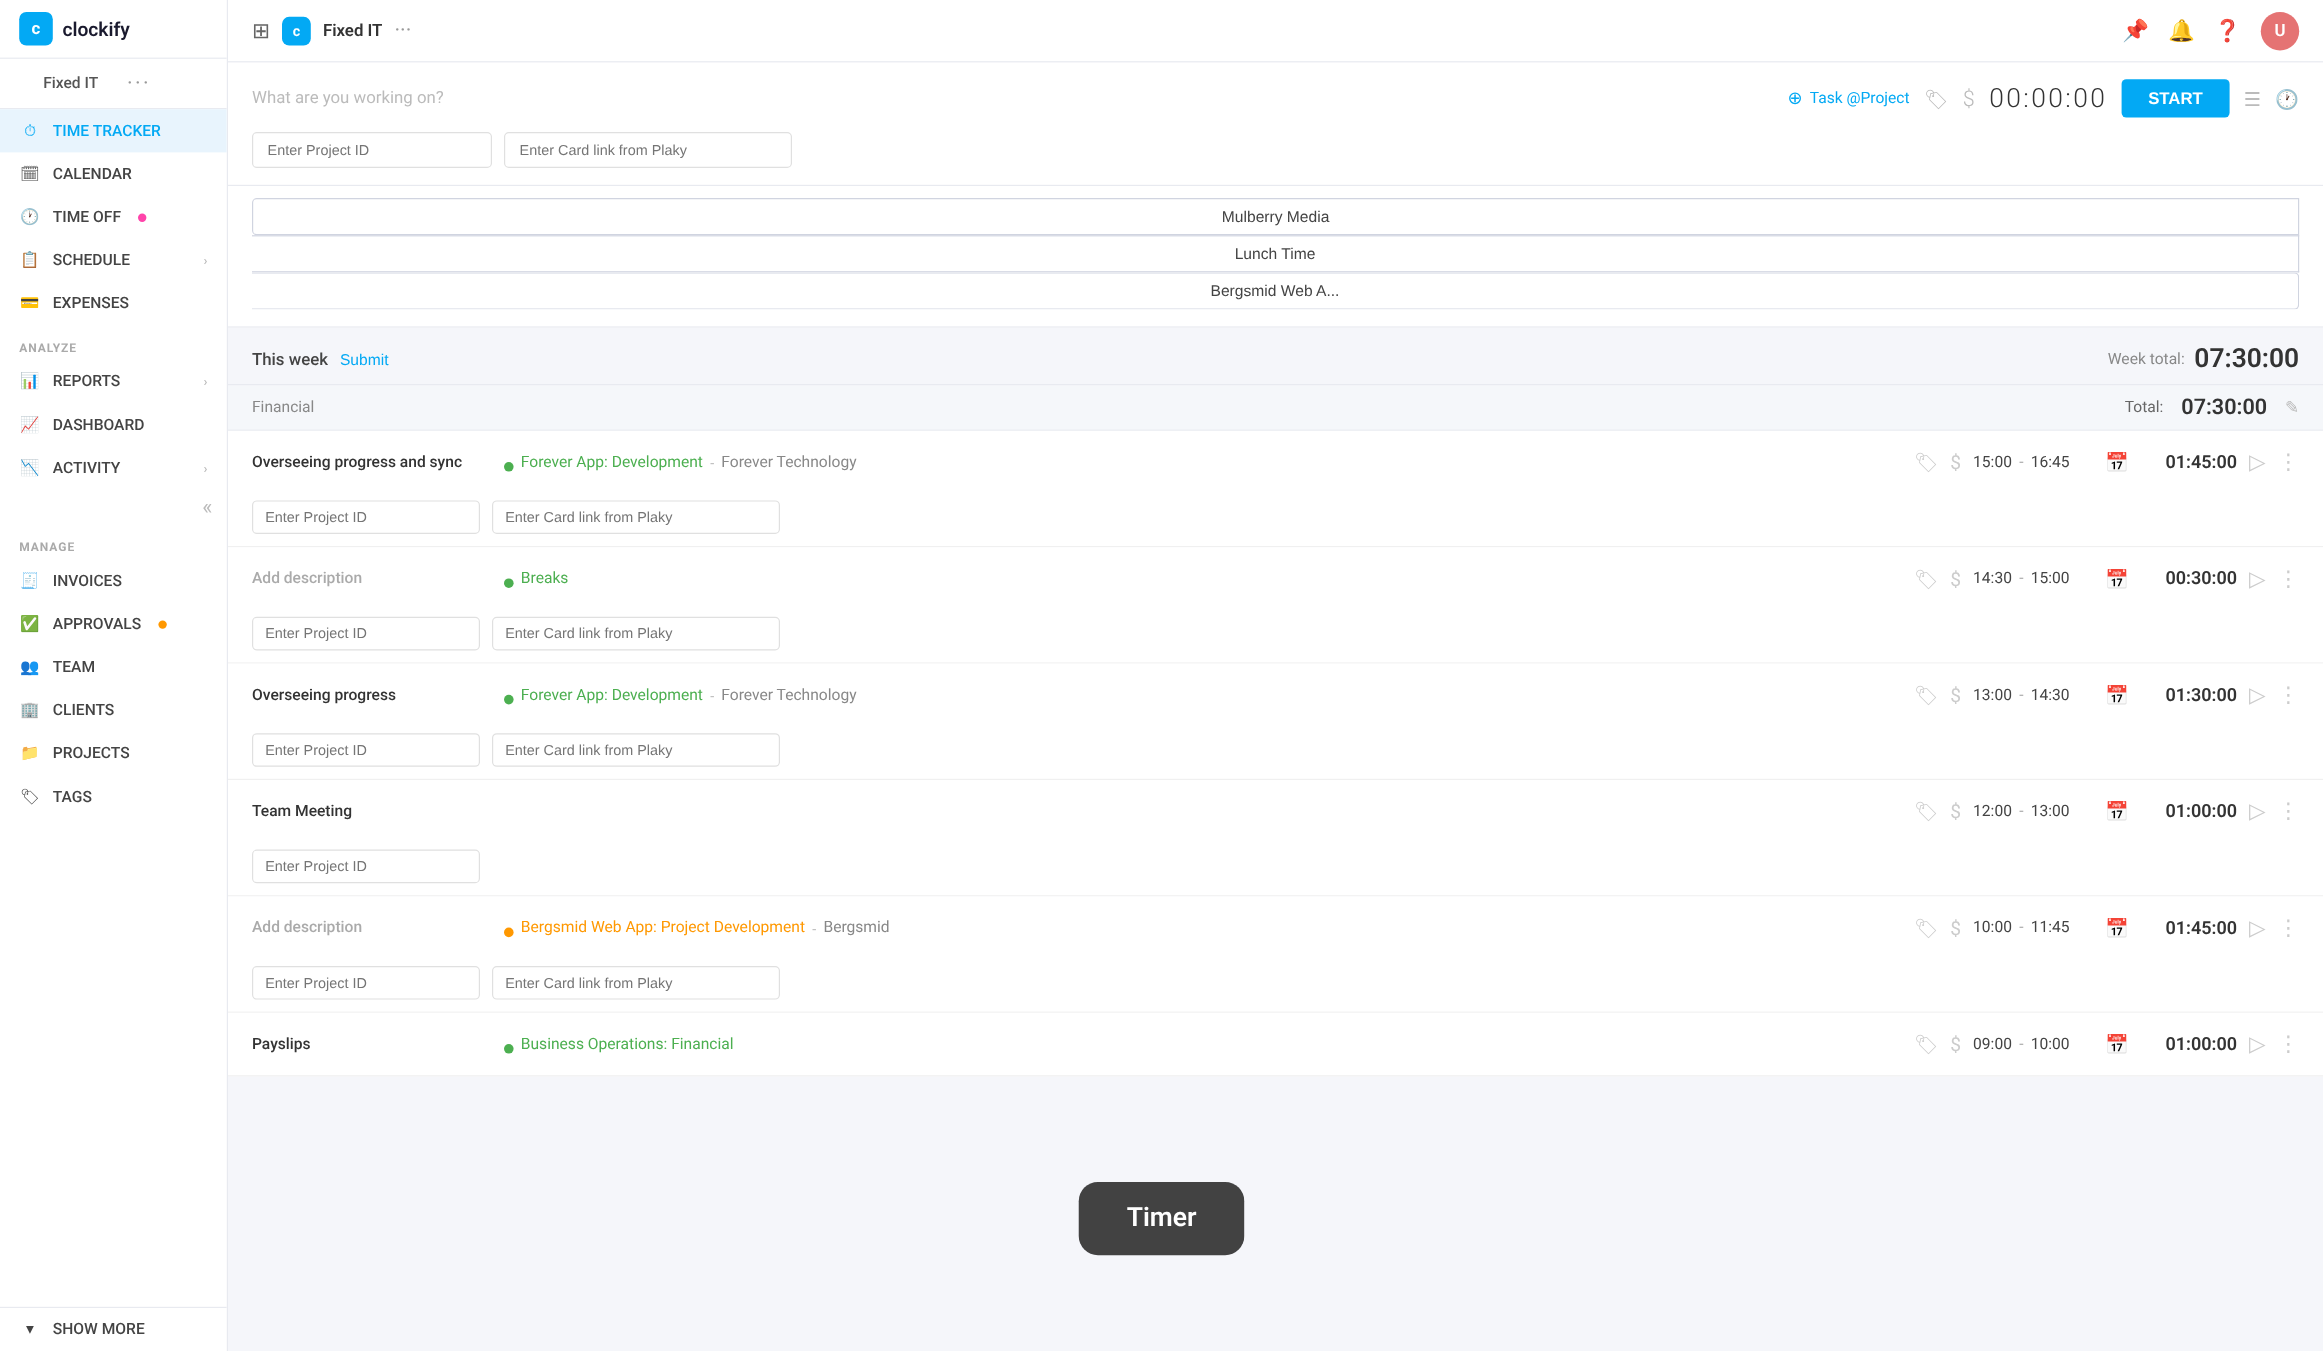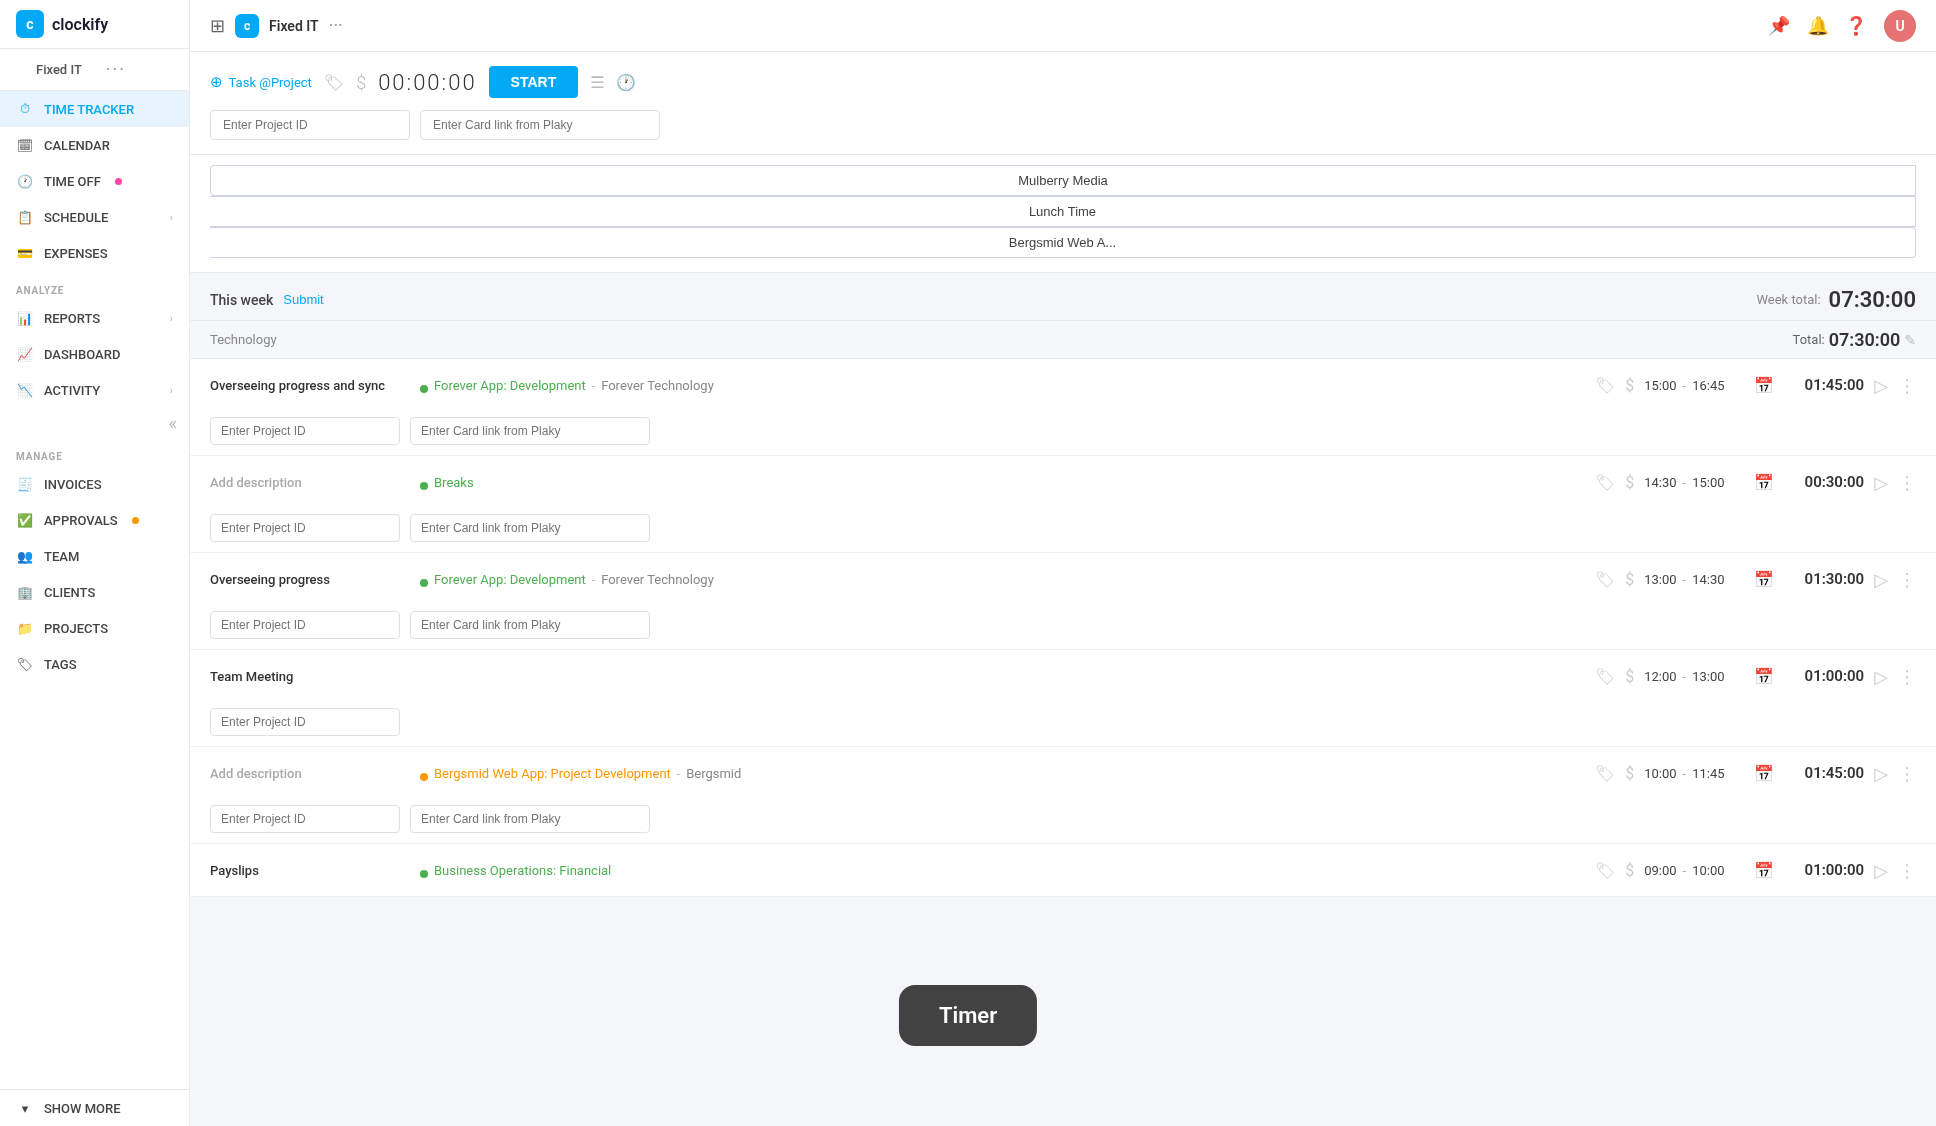--- a/index.html
+++ b/index.html
@@ -61,21 +61,21 @@
     .week-left { display: flex; align-items: center; gap: 10px; }
     .this-week-label { font-size: 14px; color: #444; font-weight: 500; }
     .submit-btn { color: #03a9f4; font-size: 13px; cursor: pointer; background: none; border: none; }
     .week-total { font-size: 13px; color: #888; }
     .week-total-time { font-size: 22px; font-weight: 600; color: #333; }
 
     
     .day-group { margin-bottom: 0; }
     .day-header { background: #f5f7fa; padding: 8px 20px; display: flex; align-items: center; justify-content: space-between; border-top: 1px solid #e8eaf0; border-bottom: 1px solid #e8eaf0; }
     .day-label { font-size: 13px; color: #888; }
-    .day-total { display: flex; align-items: center; gap: 4px; font-size: 13px; color: #666; }
+    .day-total { display: flex; align-items: center; gap: 15px; font-size: 13px; color: #666; }
     .day-total-time { font-size: 18px; font-weight: 600; color: #333; }
 
     
     .time-entry { background: #fff; border-bottom: 1px solid #f0f0f0; }
     .time-entry-main { display: flex; align-items: center; padding: 10px 20px; gap: 10px; min-height: 52px; }
     .entry-description { font-size: 13px; color: #333; font-weight: 500; min-width: 200px; }
     .entry-description.muted { color: #aaa; }
     .entry-project { display: flex; align-items: flex-end; gap: 6px; flex: 1; }
     .project-dot { width: 8px; height: 8px; border-radius: 50%; flex-shrink: 0; }
     .project-name { font-size: 13px; }
@@ -207,20 +207,21 @@
       <span class="header-icon">🔔</span>
       <span class="header-icon">❓</span>
       <div class="avatar">U</div>
     </div>
   </div>
 
   <div class="content">
 
     <div class="timer-bar">
       <div class="timer-row">
+        <span class="timer-description" style="cursor:text;">What are you working on?</span>
         <div class="timer-task-btn">
           <span style="font-size:15px;">⊕</span>
           <span>Task @Project</span>
         </div>
         <span class="timer-tag-icon">🏷</span>
         <span class="timer-dollar-icon" style="font-size:18px; font-weight:300;">$</span>
         <span class="timer-time">00:00:00</span>
         <button class="start-btn">START</button>
         <span class="list-icon">☰</span>
         <span style="color:#bbb; font-size:16px;">🕐</span>
@@ -243,21 +244,21 @@
         <button class="submit-btn">Submit</button>
       </div>
       <div style="display:flex; align-items:center; gap:8px;">
         <span class="week-total">Week total:</span>
         <span class="week-total-time">07:30:00</span>
       </div>
     </div>
 
     <div class="day-group">
       <div class="day-header">
-        <span class="day-label">Technology</span>
+        <span class="day-label">Financial</span>
         <div class="day-total">
           <span>Total:</span>
           <span class="day-total-time">07:30:00</span>
           <span style="color:#bbb; cursor:pointer; font-size:14px;">✎</span>
         </div>
       </div>
 
       <div class="time-entry">
         <div class="time-entry-main">
           <span class="entry-description">Overseeing progress and sync</span>

